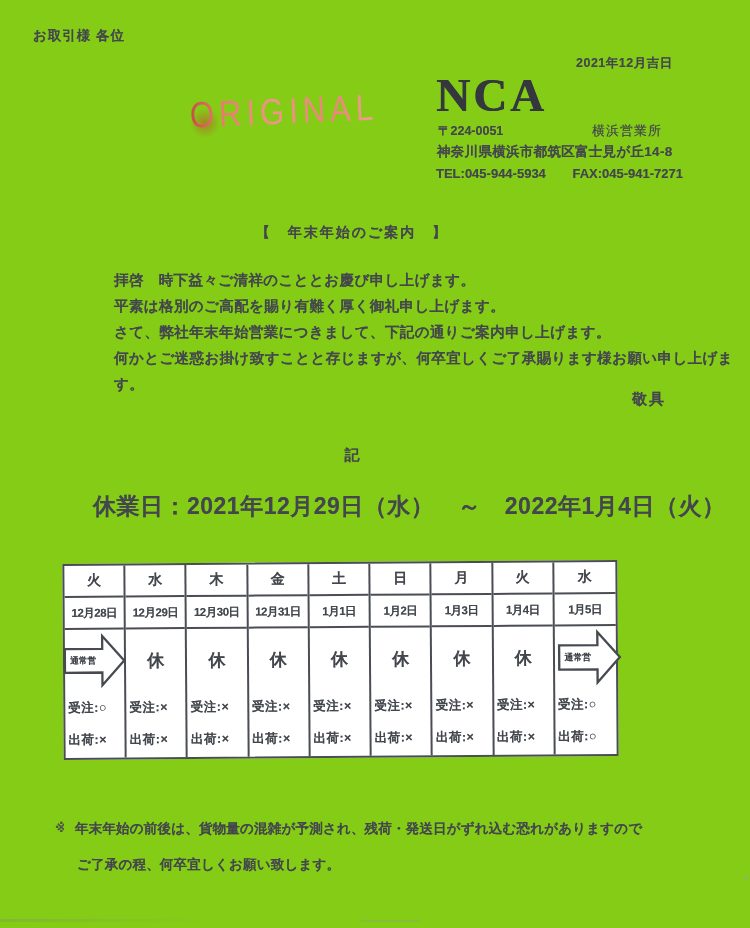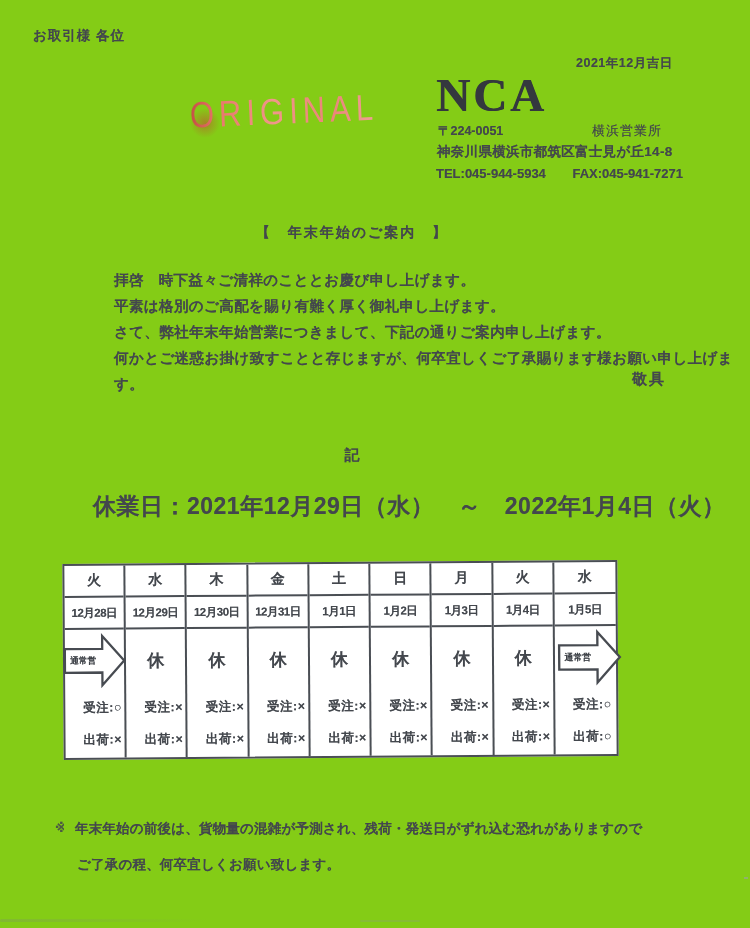--- a/index.html
+++ b/index.html
@@ -42,21 +42,21 @@
   }
   .office{left:592px;top:101px;font-size:13px;font-weight:normal;letter-spacing:1px;margin-top:21px;}
   .postal{left:438px;top:123px;font-size:12.5px;font-weight:bold;}
   .address{left:437px;top:143px;font-size:13.5px;font-weight:bold;letter-spacing:.3px;}
   .telfax{left:436px;top:166px;font-size:13px;font-weight:600;}
   .telfax .fax{margin-left:23px;}
 
   
   .title{left:0;top:224px;width:704px;text-align:center;font-size:14px;font-weight:bold;letter-spacing:2px;}
   .body-block{left:114px;top:267px;font-size:14.5px;font-weight:600;line-height:26px;letter-spacing:.4px;}
-  .closing{left:632px;top:370px;font-size:15px;font-weight:600;letter-spacing:2px;}
+  .closing{left:632px;top:390px;font-size:15px;font-weight:600;letter-spacing:2px;}
   .record{left:0;top:446px;width:704px;text-align:center;font-size:15px;font-weight:bold;}
   .holiday{left:93px;top:491px;font-size:23px;font-weight:bold;letter-spacing:.5px;}
 
   
   .table-wrap{left:63px;top:562px;transform:rotate(-.4deg);}
   .table{
     display:grid;grid-template-columns:repeat(9,1fr);
     width:551px;border:2px solid #4a4e54;background:#fff;
   }
   .col{border-right:2px solid #4a4e54;}
@@ -64,21 +64,21 @@
   .cell{display:flex;align-items:center;justify-content:center;}
   .cell.day{height:30px;border-bottom:2px solid #4a4e54;font-size:14px;font-weight:bold;}
   .cell.date{height:30px;border-bottom:2px solid #4a4e54;font-size:11.5px;font-weight:bold;letter-spacing:-.5px;white-space:nowrap;}
   .cell.main{height:128px;flex-direction:column;align-items:stretch;justify-content:flex-start;position:relative;overflow:visible;}
   .status-area{height:62px;display:flex;align-items:center;justify-content:center;position:relative;}
   .closed{font-size:17px;font-weight:bold;}
   .arrow-svg{position:absolute;top:3px;width:62px;height:56px;overflow:visible;}
   .arrow-svg.arrow-left{left:-1px;}
   .arrow-svg.arrow-right{left:2px;width:66px;}
   .arrow-text{font-size:9.5px;font-weight:bold;fill:#3d4147;font-family:"Liberation Sans","DejaVu Sans",sans-serif;}
-  .order-line,.ship-line{font-size:12.5px;font-weight:bold;padding-left:18px;height:32px;display:flex;align-items:center;letter-spacing:.5px;white-space:nowrap;}
+  .order-line,.ship-line{font-size:12.5px;font-weight:bold;padding-left:3px;height:32px;display:flex;align-items:center;letter-spacing:.5px;white-space:nowrap;}
 
   
   .note-marker{left:55px;top:820px;width:9px;overflow:hidden;font-size:13px;font-weight:600;opacity:.85;}
   .note-line1{left:75px;top:820px;font-size:13.5px;font-weight:600;letter-spacing:.2px;}
   .note-line2{left:77px;top:856px;font-size:13.5px;font-weight:600;letter-spacing:.2px;}
 
   
   .smudge-bottom{left:0;top:919px;width:210px;height:3px;border-radius:2px;opacity:.45;
     background:linear-gradient(90deg,rgba(120,125,132,.55),rgba(120,125,132,.2) 60%,transparent);}
   .smudge-bottom2{left:360px;top:920px;width:60px;height:2px;opacity:.25;background:#8b9096;border-radius:2px;}

